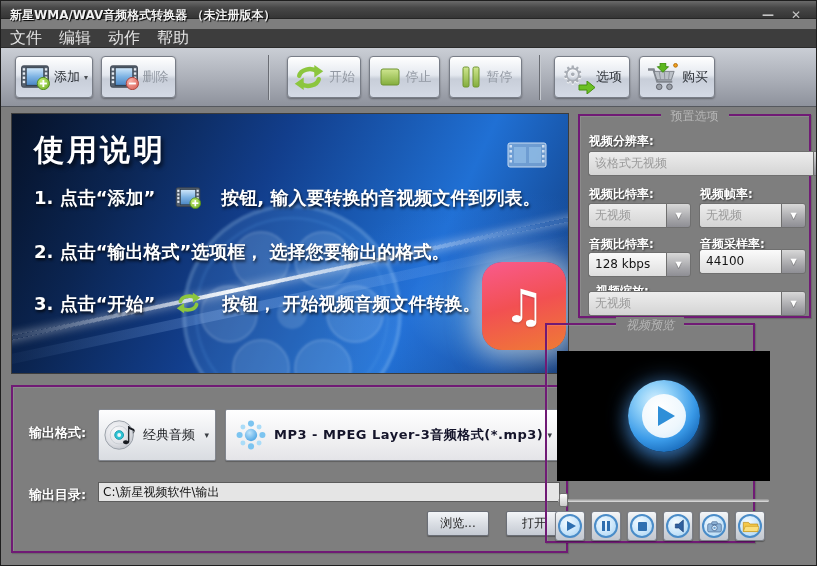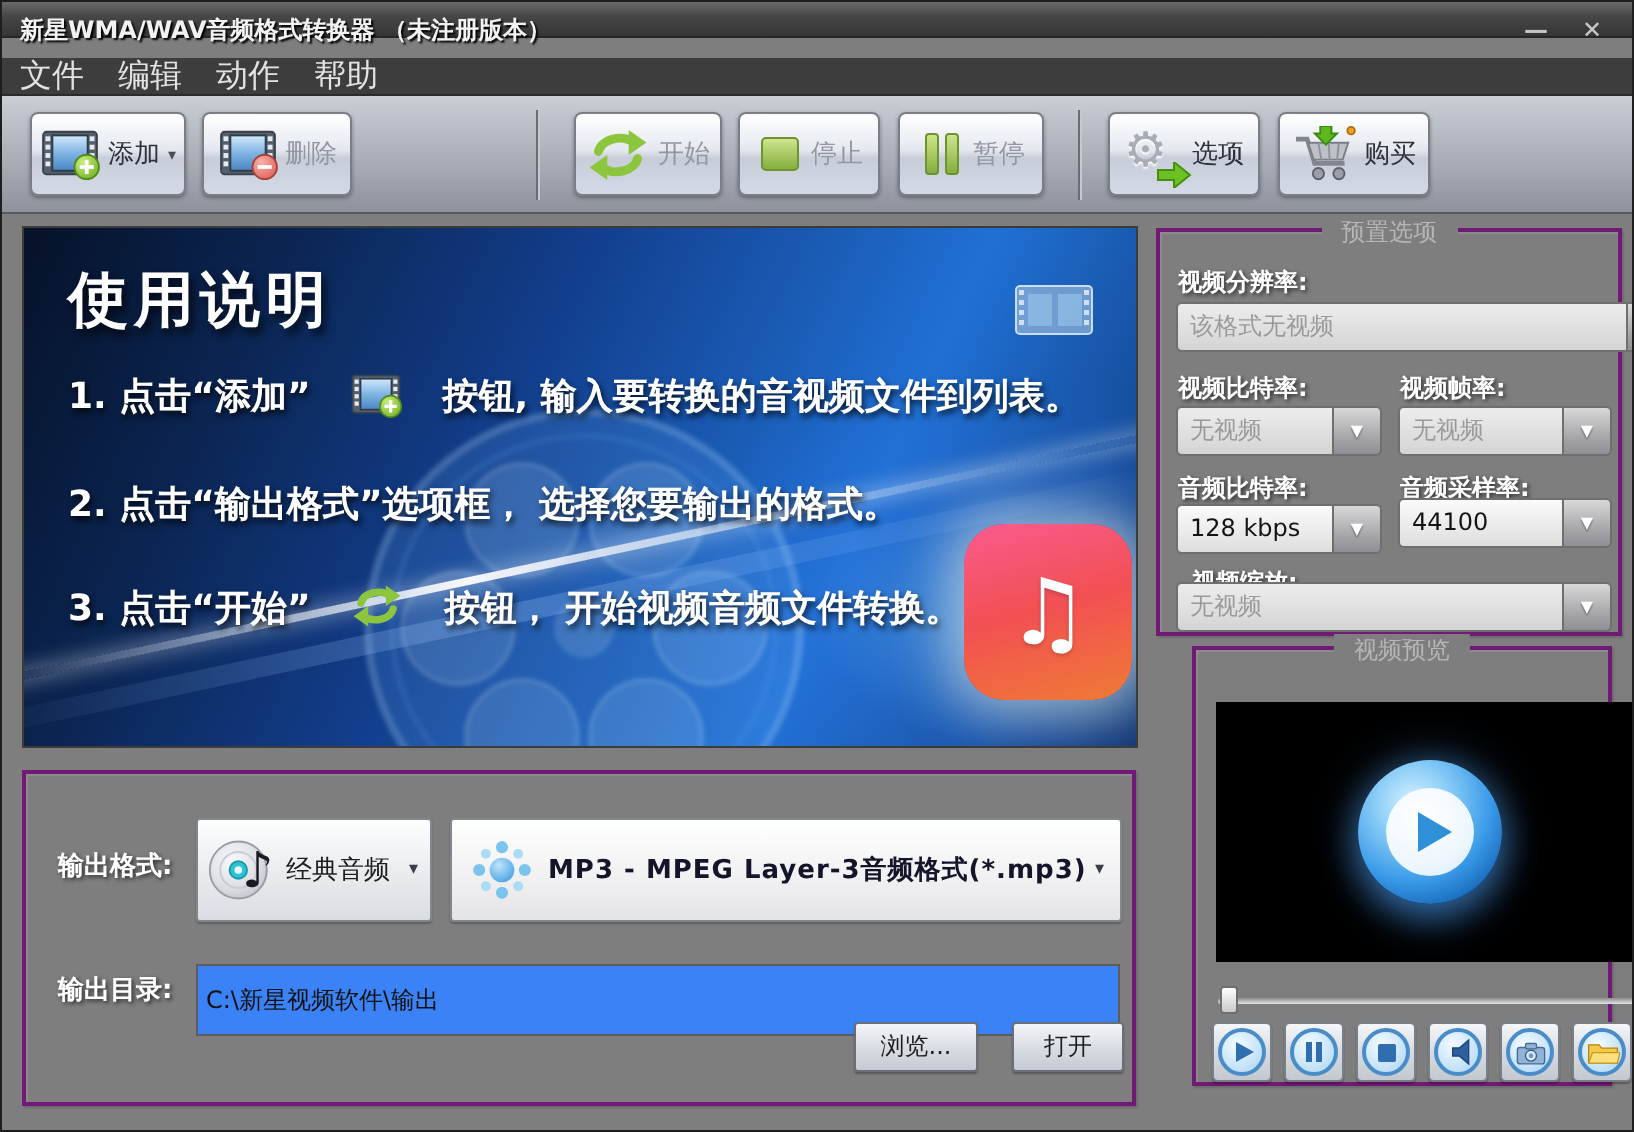--- a/index.html
+++ b/index.html
@@ -63,38 +63,38 @@
   .music-badge{position:absolute;right:2px;top:148px;width:84px;height:88px;border-radius:20px;
     background:linear-gradient(165deg,#f95b8d 0%,#f25052 48%,#ef7b35 100%);
     box-shadow:0 0 26px 8px rgba(255,245,225,.5);
     display:flex;align-items:center;justify-content:center;}
   .music-glyph{font-size:46px;color:#fff;line-height:1;text-shadow:0 1px 2px rgba(0,0,0,.2);}
 
   
   .gbox{position:absolute;border:2px solid #701a75;box-shadow:inset 1px 1px 0 rgba(255,255,255,.10), 1px 1px 1px rgba(0,0,0,.15);}
   .g-output{left:10px;top:384px;width:557px;height:168px;}
   .g-preset{left:577px;top:113px;width:233px;height:204px;}
-  .g-preview{left:595px;top:322px;width:210px;height:220px;}
+  .g-preview{left:544px;top:322px;width:210px;height:220px;font-style:italic;}
   .legend{position:absolute;top:-8px;left:50%;transform:translateX(-50%);
     background:#7e7e7e;padding:0 10px;font-size:12px;color:#b6b6b6;white-space:nowrap;}
 
   .wlabel{position:absolute;font-weight:bold;color:#fff;text-shadow:1px 1px 2px rgba(0,0,0,.65);white-space:nowrap;}
 
   
   .lbl-format{left:16px;top:37px;font-size:13px;}
   .lbl-dir{left:16px;top:99px;font-size:13px;}
   .combo-lg{position:absolute;top:22px;height:52px;border:1px solid #82868e;border-radius:2px;
     display:flex;align-items:center;box-shadow:0 1px 1px rgba(0,0,0,.25);}
   .cat-combo{left:85px;width:118px;background:linear-gradient(#fdfdfe,#e9ebee 55%,#d9dce1);gap:2px;padding:0 4px;}
   .fmt-combo{left:212px;width:336px;background:linear-gradient(#ffffff,#f0f0f2 60%,#e4e4e8);gap:4px;padding:0 6px;}
   .cat-text{font-size:13px;color:#1c1e22;}
   .fmt-text{font-size:13px;font-weight:bold;color:#14142a;letter-spacing:.5px;white-space:nowrap;overflow:hidden;flex:1;}
   .combo-caret{margin-left:auto;font-size:9px;color:#3a3e44;padding-right:2px;}
-  .dir-input{position:absolute;left:85px;top:95px;width:462px;height:36px;border:1px solid #5c5c5c;
-    background:#3b82f6;font-size:12px;color:#111;padding:1px 4px;font-family:"DejaVu Sans",sans-serif;}
+  .dir-input{position:absolute;left:85px;top:95px;width:462px;height:20px;border:1px solid #5c5c5c;
+    background:#e5e5e5;font-size:12px;color:#111;padding:1px 4px;font-family:"DejaVu Sans",sans-serif;}
   .sbtn{position:absolute;top:124px;height:25px;border:1px solid #6a6e76;border-radius:2px;
     background:linear-gradient(#f3f5f8,#dadee4 50%,#c5cad3);box-shadow:0 1px 1px rgba(0,0,0,.3);
     font-size:12px;color:#1e1e1e;text-align:center;line-height:23px;}
   .btn-browse{left:414px;width:62px;}
   .btn-open{left:493px;width:56px;}
 
   
   .plabel{font-size:12px;}
   .l-res{left:9px;top:17px;} .l-vb{left:9px;top:70px;} .l-vf{left:120px;top:70px;}
   .l-ab{left:9px;top:120px;} .l-as{left:120px;top:120px;} .l-sc{left:16px;top:167px;}

